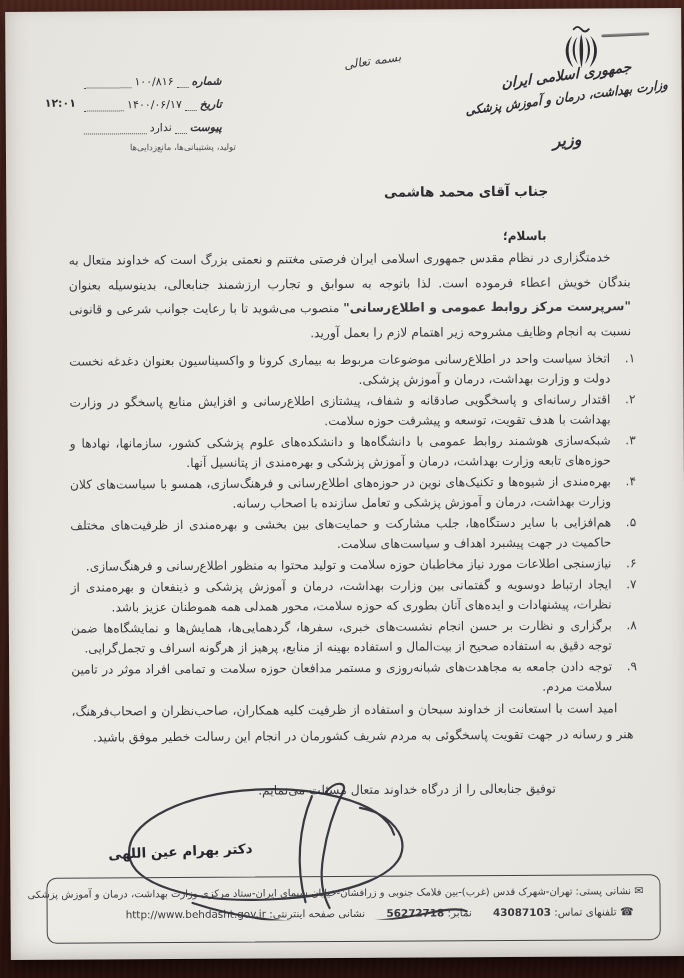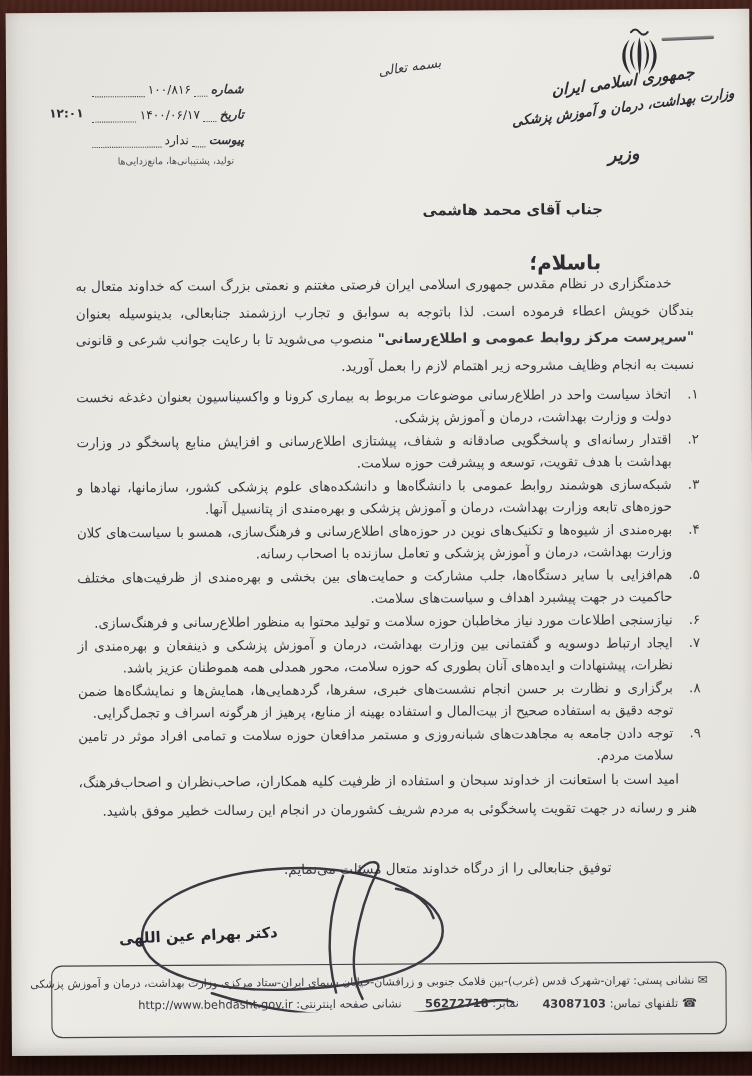--- a/index.html
+++ b/index.html
@@ -33,24 +33,24 @@
   .minister{margin-top:26px;font-style:italic;font-weight:700;font-size:16px;transform:rotate(-4deg);color:#2f2e35;}
   
   .meta{left:78px;top:54px;width:138px;font-size:11px;}
   .meta-row{display:flex;align-items:flex-end;direction:rtl;height:23px;}
   .meta-label{font-style:italic;font-weight:700;color:#34333a;flex:0 0 auto;}
   .dots{border-bottom:1.6px dotted #4a4a50;height:3px;}
   .dots-sm{width:12px;margin:0 3px;flex:0 0 auto;}
   .dots-fill{flex:1 1 auto;margin-right:3px;}
   .meta-value{font-weight:400;flex:0 0 auto;color:#2f2e35;text-align:center;}
   .timestamp{left:14px;top:85px;font-weight:700;font-size:11px;color:#2f2e35;margin-left:25px;}
-  .slogan{left:78px;top:126px;width:152px;text-align:center;font-size:8.6px;color:#4c4b52;line-height:20px;}
+  .slogan{left:78px;top:126px;width:152px;text-align:right;font-size:8.6px;color:#4c4b52;line-height:20px;}
   
   .recipient{top:174px;right:134px;font-weight:700;font-size:13.5px;color:#2e2d33;}
-  .salutation{top:220px;right:136px;font-weight:700;font-size:18px;color:#2e2d33;}
+  .salutation{top:220px;right:136px;font-weight:700;font-size:12px;color:#2e2d33;}
   .intro{top:237px;right:52px;left:62px;text-align:justify;font-size:12.4px;line-height:24.5px;text-indent:20px;}
   .duties{top:340px;right:46px;left:62px;list-style:none;margin:0;padding:0;font-size:12.2px;}
   .duties li{position:relative;padding-right:27px;text-align:justify;line-height:20px;margin-bottom:1px;}
   .duties .num{position:absolute;right:2px;top:0;}
   .closing{top:687px;right:52px;left:62px;text-align:justify;font-size:12.4px;line-height:25.5px;text-indent:16px;}
   .benediction{top:772px;right:130px;font-size:12.4px;}
   p{margin:0;}
   
   .sig-box{left:86px;top:770px;width:375px;height:140px;}
   .sig-name{position:absolute;left:12px;top:62px;font-weight:700;font-size:13.5px;color:#26262e;

